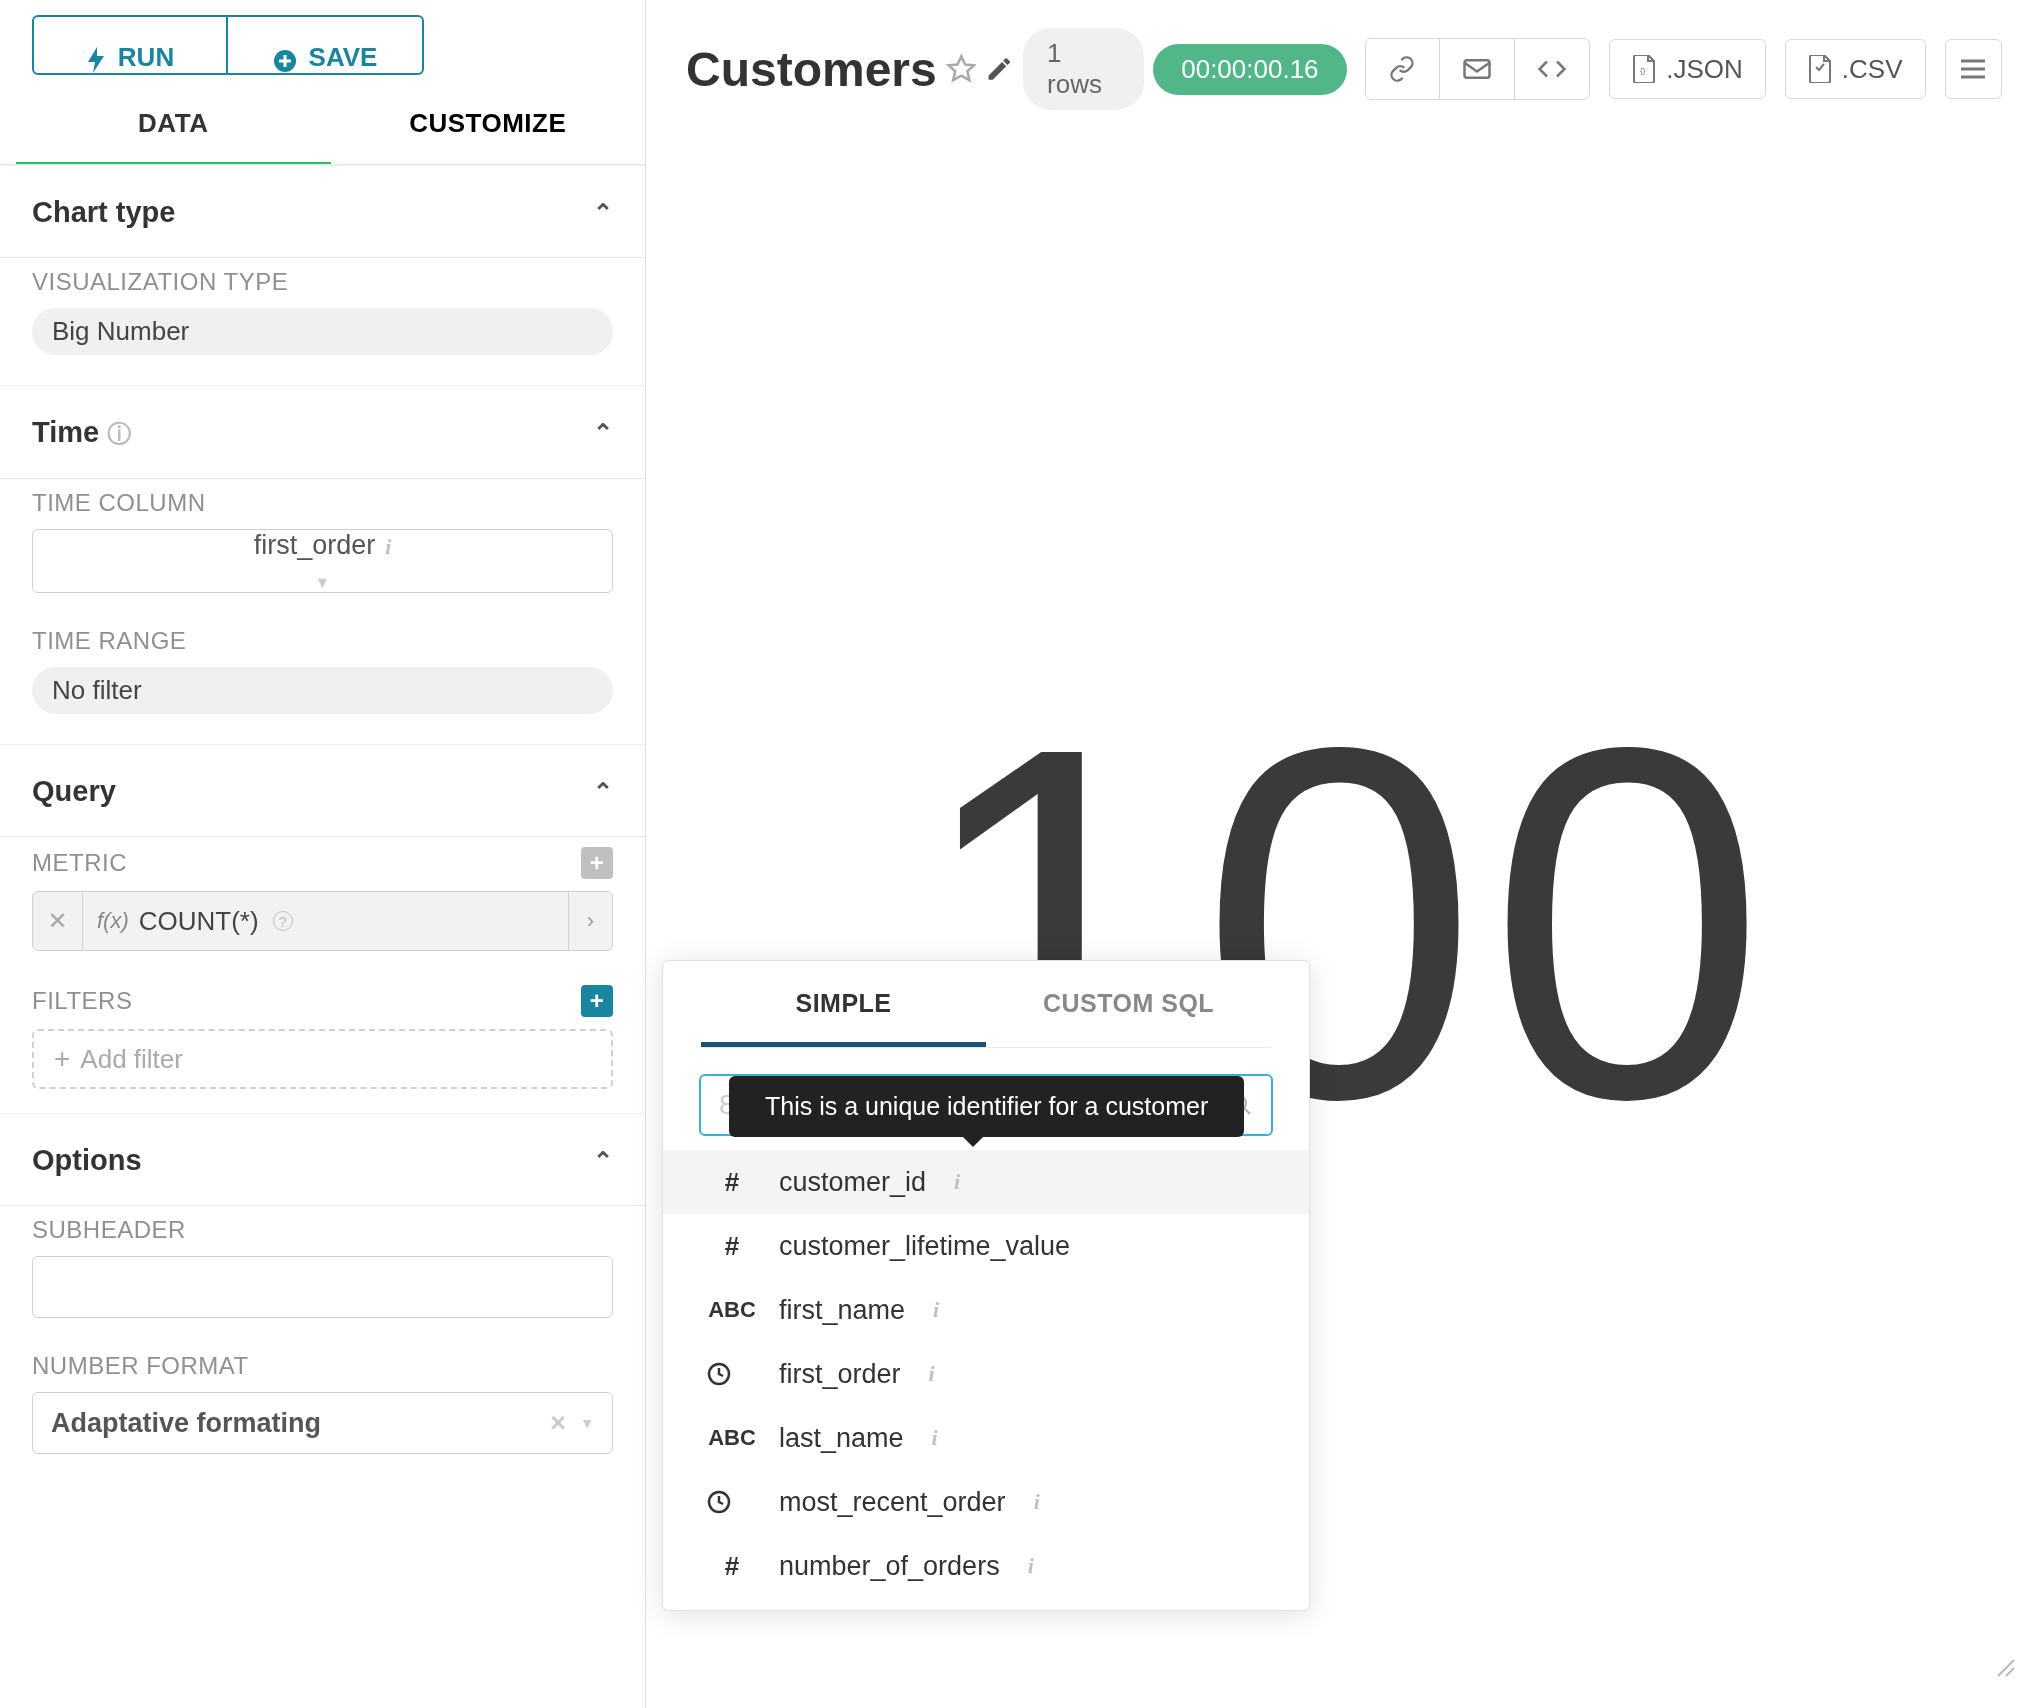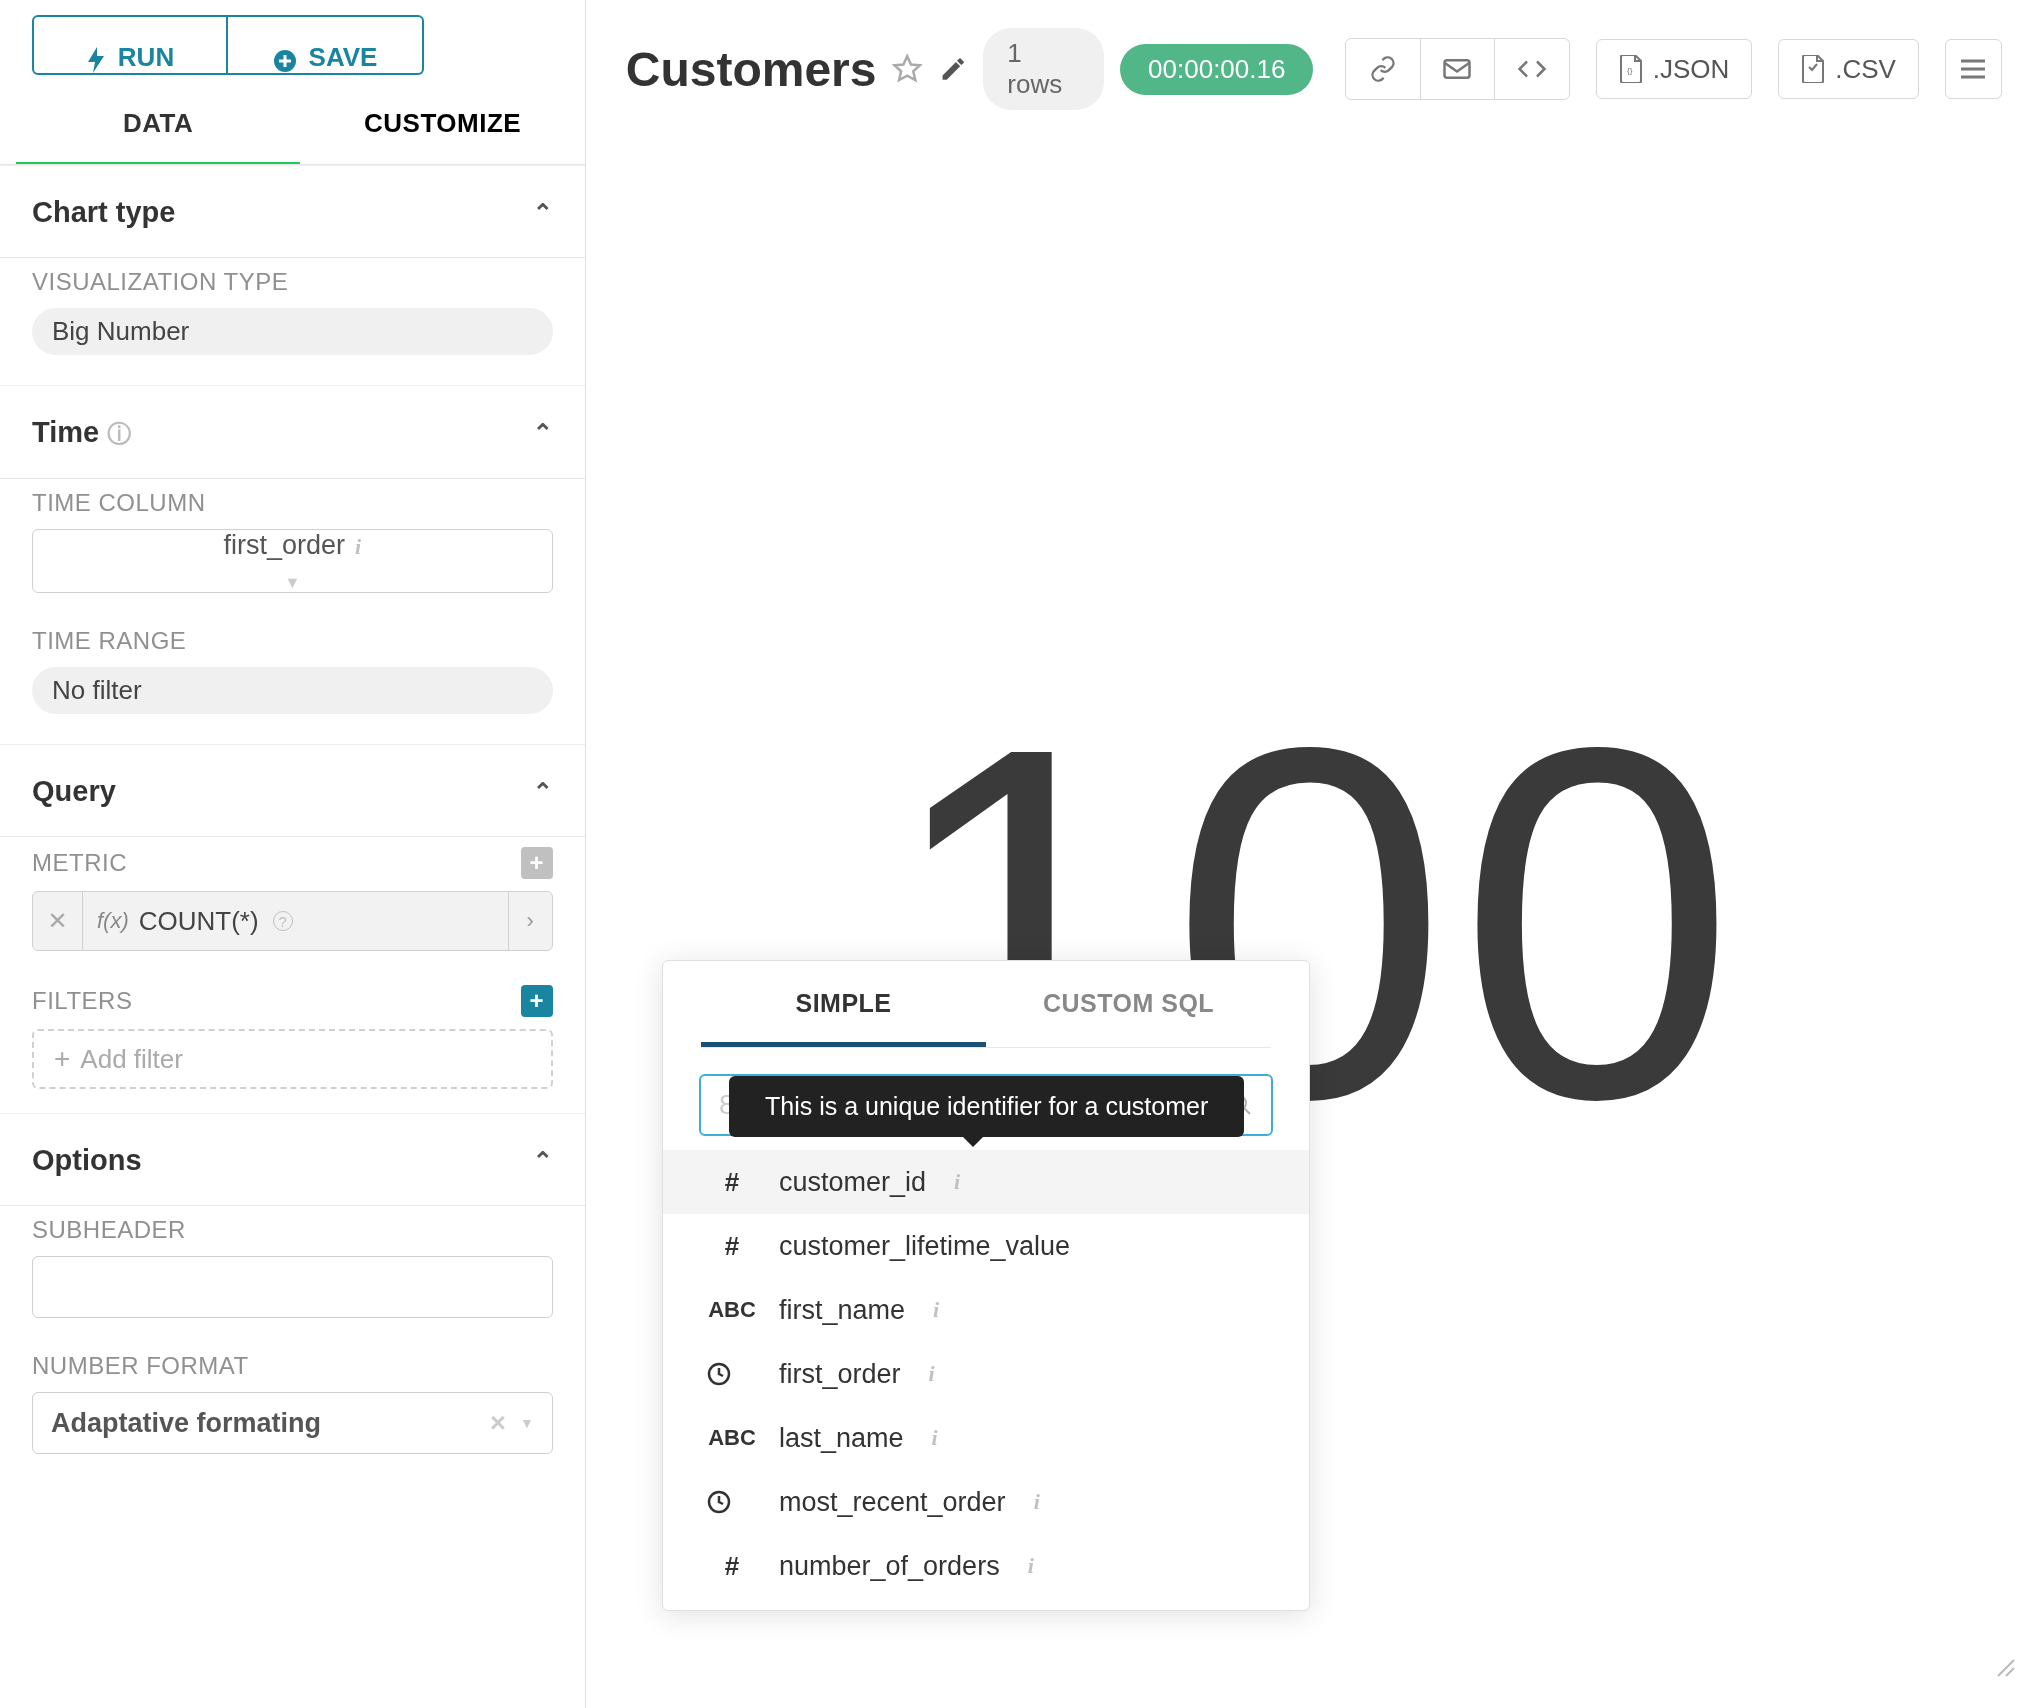--- a/index.html
+++ b/index.html
@@ -44,21 +44,21 @@
 .add-square.gray { background: #c0c0c0; }
 
 .filter-box { margin: 0 32px 24px 32px; border: 2px dashed #d0d0d0; border-radius: 6px; height: 60px; display: flex; align-items: center; padding: 0 20px; font-size: 26px; color: #aaa; gap: 10px; }
 
 .input-box { margin: 0 32px 24px 32px; border: 1px solid #d0d0d0; border-radius: 6px; height: 62px; padding: 0 20px; font-size: 26px; }
 .select-clear { margin: 0 32px 24px 32px; border: 1px solid #d0d0d0; border-radius: 6px; height: 62px; display: flex; align-items: center; padding: 0 18px; font-size: 27px; color: #555; justify-content: space-between; font-weight: bold; }
 .select-clear .right { display: flex; align-items: center; gap: 14px; color: #ccc; }
 
 
 .main { flex: 1; display: flex; flex-direction: column; position: relative; }
-.header { display: flex; align-items: center; padding: 28px 40px; gap: 16px; }
+.header { display: flex; align-items: center; padding: 28px 40px; gap: 9px; }
 .title { font-size: 48px; font-weight: 600; color: #333; }
 .header svg, .header .ic { color: #888; }
 .rows-pill { background: #f0f0f0; border-radius: 28px; padding: 10px 24px; font-size: 26px; color: #666; }
 .time-pill { background: #52b788; color: #fff; border-radius: 28px; padding: 10px 28px; font-size: 26px; font-weight: 500; }
 .header-spacer { flex: 1; }
 .icon-btn-group { display: flex; border: 1px solid #d8d8d8; border-radius: 6px; overflow: hidden; }
 .icon-btn-group > div { width: 78px; height: 60px; display: flex; align-items: center; justify-content: center; border-right: 1px solid #d8d8d8; cursor: pointer; }
 .icon-btn-group > div:last-child { border-right: none; }
 .export-btn { display: flex; align-items: center; gap: 10px; padding: 0 22px; height: 60px; border: 1px solid #d8d8d8; border-radius: 6px; font-size: 26px; color: #555; cursor: pointer; margin-left: 10px; }
 .hamburger { width: 60px; height: 60px; border: 1px solid #d8d8d8; border-radius: 6px; display: flex; align-items: center; justify-content: center; margin-left: 10px; cursor: pointer; }

